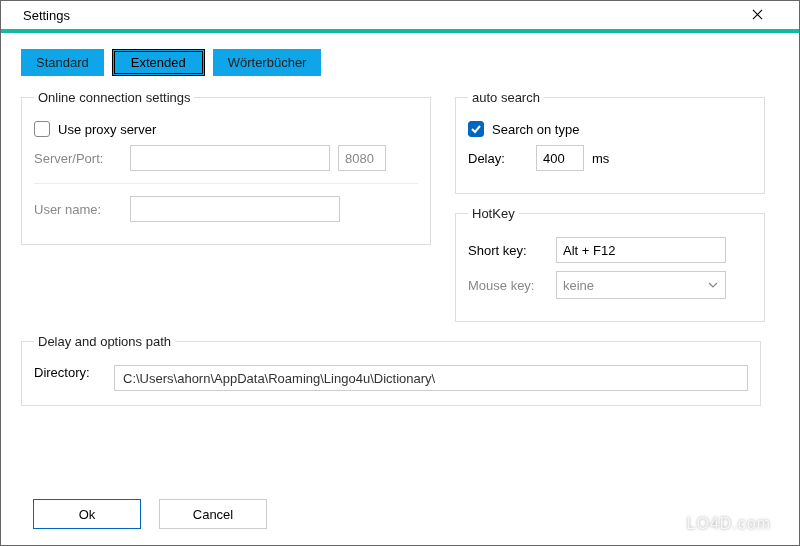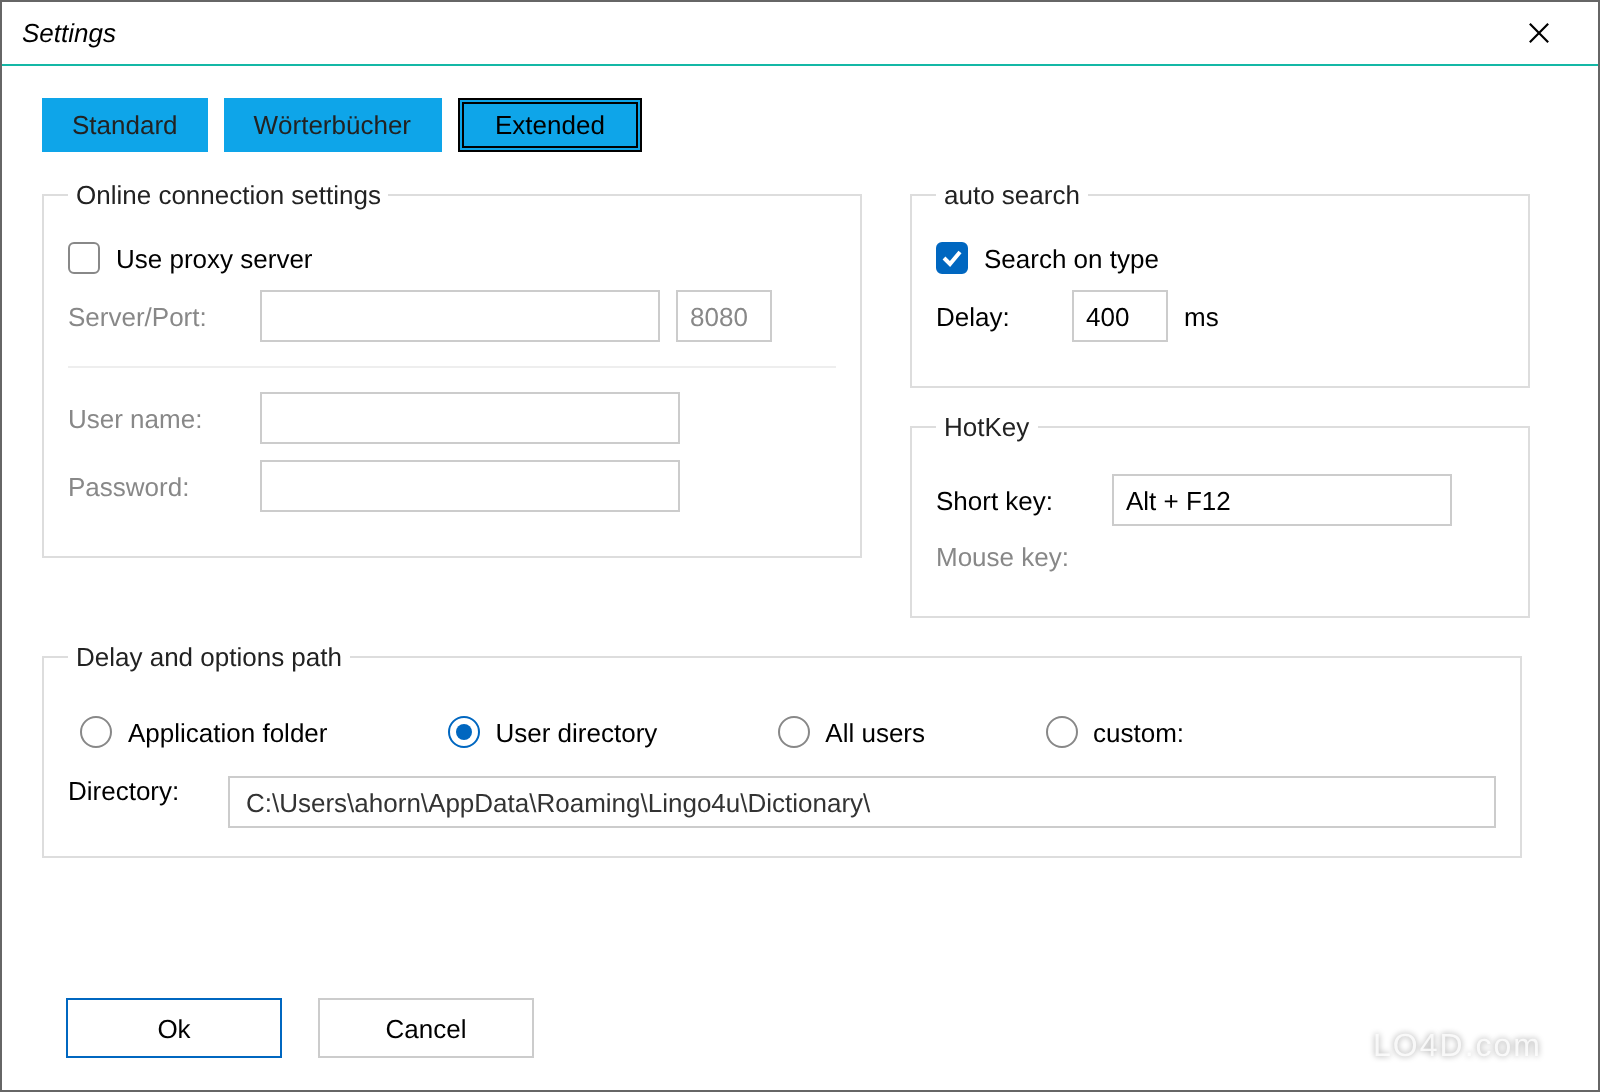--- a/index.html
+++ b/index.html
@@ -1,18 +1,18 @@
 <!DOCTYPE html>
 <html><head>
 <meta charset="utf-8">
 <style>
 * { box-sizing: border-box; }
 body { margin: 0; padding: 0; background: #888; font-family: "Segoe UI", Tahoma, sans-serif; font-size: 13px; color: #000; }
 .window { width: 800px; height: 546px; background: #fff; border: 1px solid #666; position: relative; overflow: hidden; }
-.titlebar { height: 32px; display: flex; align-items: center; padding: 0 10px; background: #fff; border-bottom: 1px solid #14b8a6; font-style: italic; }
+.titlebar { height: 32px; display: flex; align-items: center; padding: 0 22px; background: #fff; border-bottom: 4px solid #14b8a6; }
 .titlebar .title { flex: 1; font-size: 13px; }
 .titlebar .close { width: 40px; text-align: center; font-size: 14px; cursor: default; }
 .content { padding: 16px 20px 14px 20px; position: relative; height: calc(100% - 32px); }
 .tabstrip { display: flex; gap: 8px; margin-bottom: 14px; align-items: center; }
 .tab { border: 1px solid transparent; padding: 5px 14px; cursor: default; background: #0ea5e9; }
 .tab.active { border: 1px solid #000; outline: 1px solid #000; outline-offset: -3px; padding: 5px 18px; }
 .tab.inactive { color: #222; }
 .upper { display: flex; gap: 24px; }
 .left { width: 410px; }
 .right { width: 310px; }
@@ -53,22 +53,22 @@
     <div class="close">
       <svg viewBox="0 0 12 12" width="11" height="11">
           <path d="M1 1 L11 11 M11 1 L1 11" stroke="#000" stroke-width="1.2" fill="none"></path>
         </svg>
     </div>
   </div>
 
   <div class="content">
     <div class="tabstrip">
       <div class="tab inactive"><span>Standard</span></div>
+      <div class="tab active"><span>Extended</span></div>
       <div class="tab inactive"><span>Wörterbücher</span></div>
-      <div class="tab active"><span>Extended</span></div>
     </div>
 
     <div class="upper">
       <div class="left">
         <fieldset>
           <legend>Online connection settings</legend>
           <div class="row first">
             <span class="cb">
               
             </span>
@@ -76,24 +76,20 @@
           </div>
           <div class="row">
             <span class="label-static">Server/Port:</span>
             <input class="textinput" style="width: 200px;" data-disabled="" value="">
             <input class="textinput" style="width: 48px; text-align: left;" data-disabled="" value="8080">
           </div>
           <hr class="sep">
           <div class="row">
             <span class="label-static">User name:</span>
             <input class="textinput" style="width: 210px;" data-disabled="" value="">
-          </div>
-          <div class="row">
-            <span class="label-static">Password:</span>
-            <input class="textinput" style="width: 210px;" data-disabled="" type="password" value="">
           </div>
         </fieldset>
       </div>
 
       <div class="right">
         <fieldset>
           <legend>auto search</legend>
           <div class="row first">
             <span class="cb checked">
               <svg viewBox="0 0 12 12">
@@ -110,45 +106,35 @@
         </fieldset>
 
         <fieldset>
           <legend>HotKey</legend>
           <div class="row first">
             <span class="label-static enabled" style="min-width:80px">Short key:</span>
             <input class="textinput" style="width: 170px;" value="Alt + F12">
           </div>
           <div class="row">
             <span class="label-static" style="min-width:80px">Mouse key:</span>
+            <div class="select">
+              <span>keine</span>
+              <span class="chev">
+                <svg viewBox="0 0 12 12" width="12" height="12">
+                    <path d="M2 4 L6 8 L10 4" stroke="#888" stroke-width="1.2" fill="none"></path>
+                  </svg>
+              </span>
+            </div>
           </div>
         </fieldset>
       </div>
     </div>
 
     <fieldset style="width:740px">
       <legend>Delay and options path</legend>
-      <div class="radios">
-        <div class="radio-wrap">
-          <span class="radio"></span>
-          <span>Application folder</span>
-        </div>
-        <div class="radio-wrap">
-          <span class="radio selected"></span>
-          <span>User directory</span>
-        </div>
-        <div class="radio-wrap">
-          <span class="radio"></span>
-          <span>All users</span>
-        </div>
-        <div class="radio-wrap">
-          <span class="radio"></span>
-          <span>custom:</span>
-        </div>
-      </div>
       <div class="pathrow">
         <span class="label-static enabled" style="min-width:70px">Directory:</span>
         <div class="dirinput">
           <span>C:\Users\ahorn\AppData\Roaming\Lingo4u\Dictionary\</span>
         </div>
       </div>
     </fieldset>
 
     <div class="buttons">
       <div class="btn primary">

